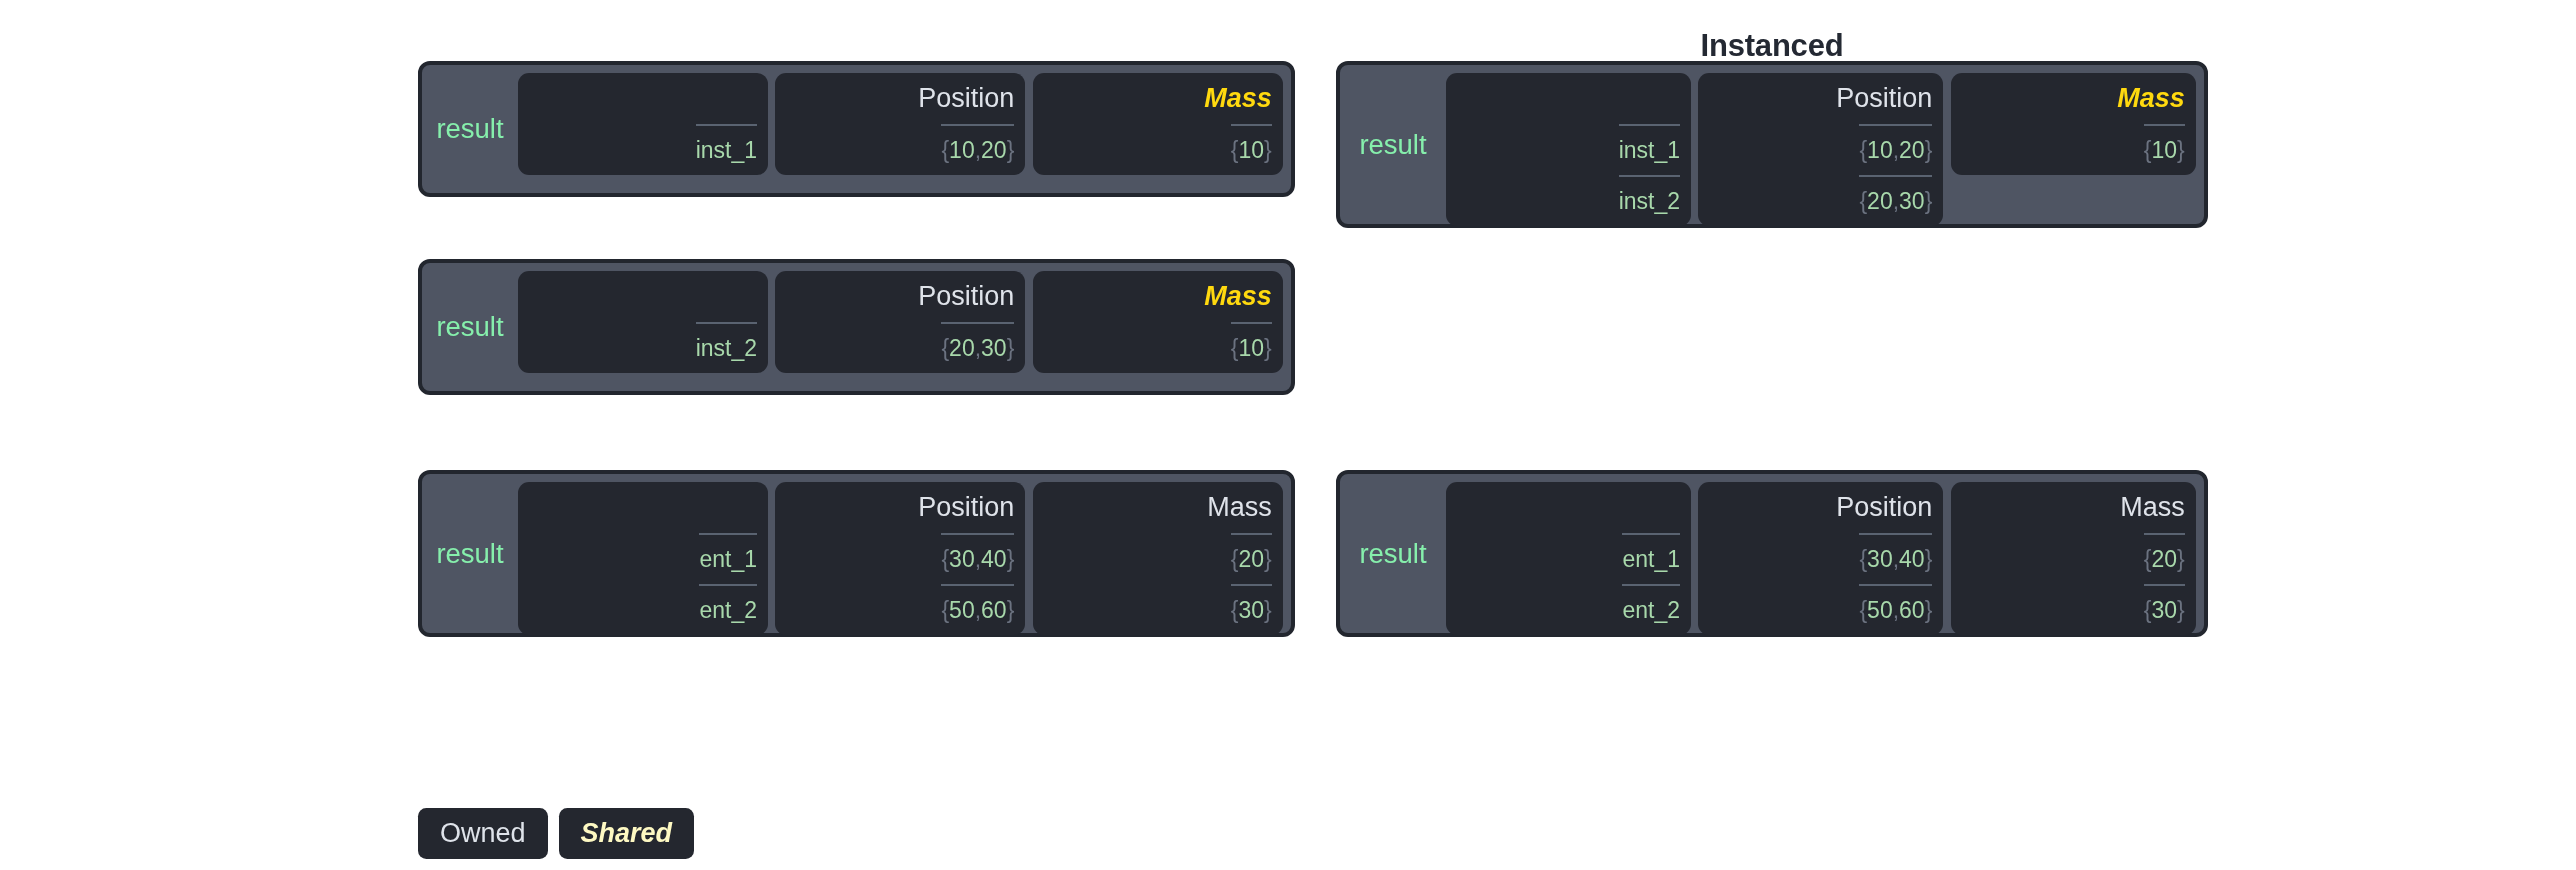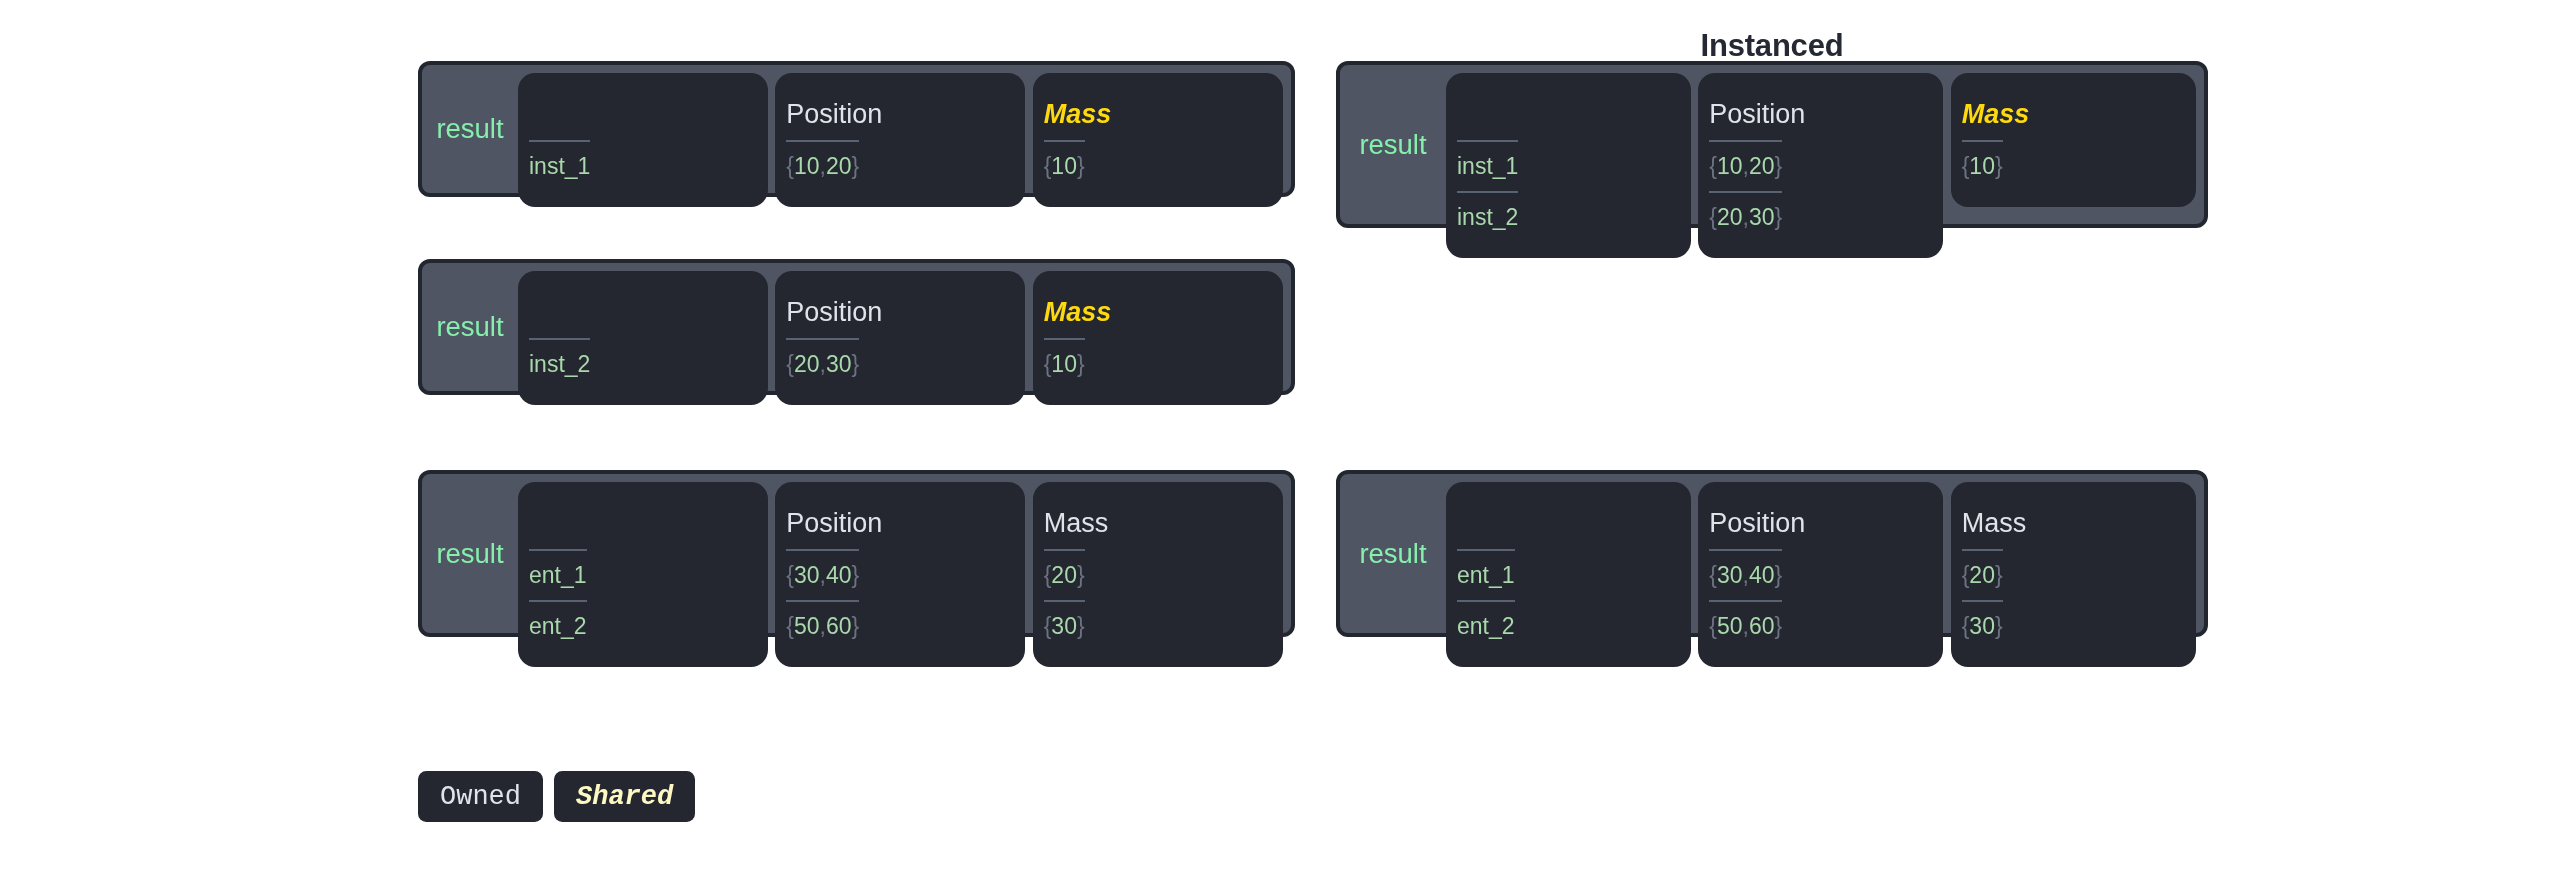--- a/index.html
+++ b/index.html
@@ -56,25 +56,25 @@
   .cols {
     display: flex;
     align-items: flex-start;
     flex: 1 1 auto;
     padding: 8.3px 8.3px 8.3px 0;
     gap: 7.3px;
   }
 
   .cell {
     background: #24272f;
-    border-radius: 17px;
+    border-radius: 11px;
     display: flex;
     flex-direction: column;
-    align-items: flex-start;
-    padding: 16px 11px;
+    align-items: flex-end;
+    padding: 0 11px;
     flex: 1 1 0;
   }
 
   .cell-head {
     height: 51px;
     display: flex;
     align-items: center;
     justify-content: center;
     font-size: 27px;
     color: #dfe3ea;
@@ -224,19 +224,19 @@
           </div>
           <div class="cell">
             <div class="cell-head">Mass</div>
             <div class="cell-row"><span class="brace">{</span>20<span class="brace">}</span></div>
             <div class="cell-row"><span class="brace">{</span>30<span class="brace">}</span></div>
           </div>
         </div>
       </div>
     </div>
 
-  <div class="legend" id="legend" style="left: 418px; top: 771px; font-family: Liberation Mono, monospace;">
+  <div class="legend" id="legend" style="left: 418px; top: 808px;">
       <div class="chip">Owned</div>
       <div class="chip shared">Shared</div>
     </div>
 
 </div>
 
 
 </body></html>

